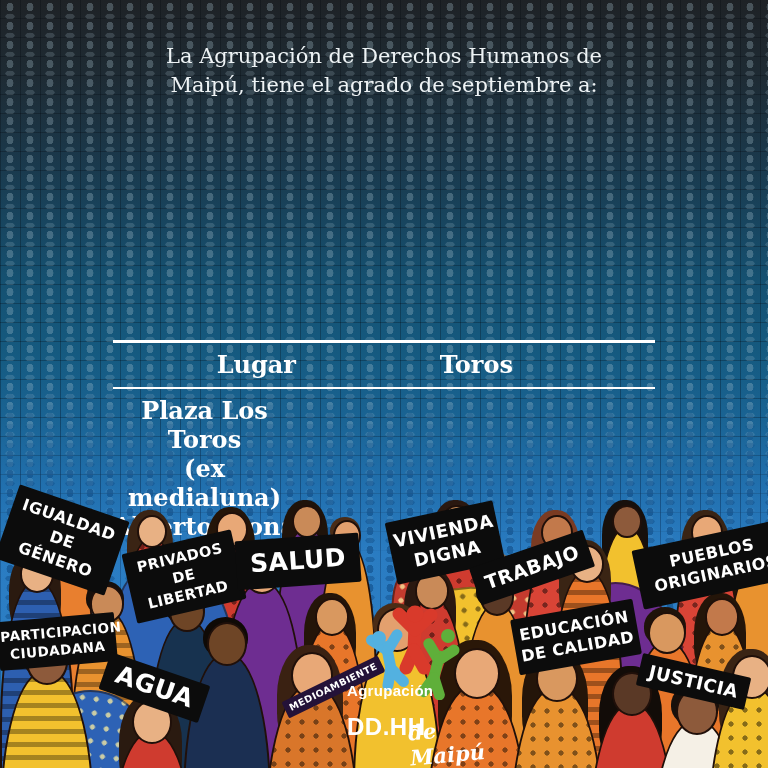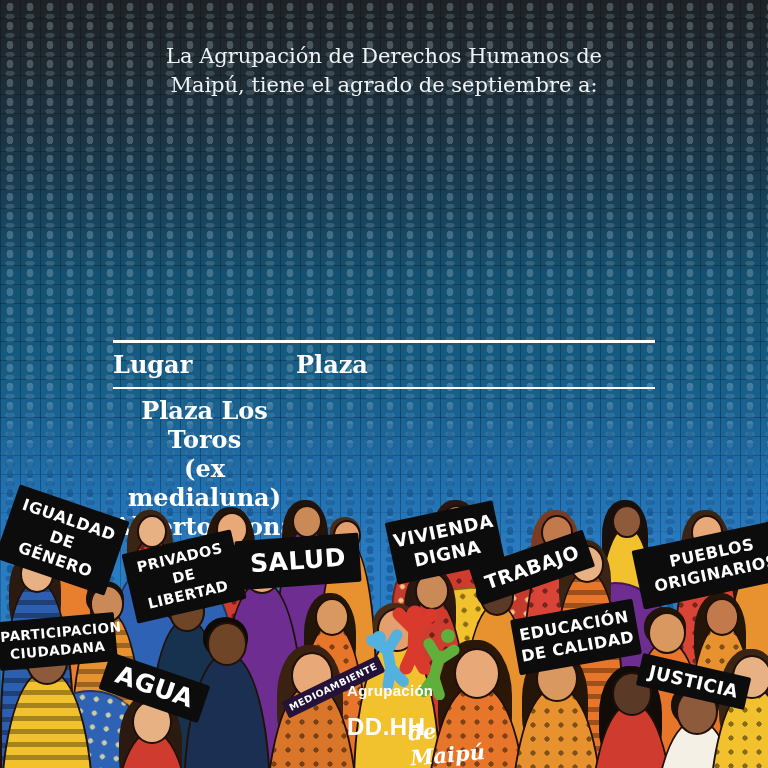--- a/index.html
+++ b/index.html
@@ -30,21 +30,21 @@
     font-size:21px;line-height:1.38;color:#eef3f5;white-space:pre-line;}
   .title{position:absolute;top:99px;left:0;right:0;z-index:6;text-align:center;
     font-size:47px;line-height:1.12;font-weight:700;color:#ffffff;letter-spacing:.5px;white-space:pre-line;}
   .subtitle{position:absolute;top:284px;left:0;right:0;z-index:6;text-align:center;
     font-size:20.5px;color:#f0f4f6;}
 
   .etable{position:absolute;left:113px;top:340px;width:542px;z-index:6;color:#fff;font-weight:700;}
   .rule{height:2.5px;background:#ffffff;}
   .thead,.tvals{display:flex;}
   .thead{padding:7px 0 8px;}
-  .th{font-size:24px;text-align:left;}
+  .th{font-size:24px;text-align:right;}
   .tvals{margin-top:7px;}
   .td{font-size:24px;line-height:29px;text-align:center;white-space:pre-line;min-height:108px;box-sizing:border-box;}
   .c1{flex:0 0 183px;}
   .c2{flex:0 0 217px;}
   .c3{flex:0 0 142px;}
   .tvals .c2,.tvals .c3{border-left:2.5px solid #ffffff;}
 
   .crowd{position:absolute;inset:0;z-index:8;}
   .person,.blobwrap{position:absolute;inset:0;}
   .hair,.head,.torso,.blob{position:absolute;}
@@ -72,21 +72,21 @@
   <div class="mosaic"></div>
   <div class="mosaic-blue"></div>
 
   <div class="intro">La Agrupación de Derechos Humanos de
 Maipú, tiene el agrado de septiembre a:</div>
 
   <div class="etable">
     <div class="rule"></div>
     <div class="thead">
       <div class="th c1">Lugar</div>
-      <div class="th c2">Plaza</div>
+      <div class="th c2">Toros</div>
     </div>
     <div class="rule"></div>
     <div class="tvals">
       <div class="td c1">Plaza Los Toros
 (ex medialuna)
 Alberto Llona
 #2774</div>
     </div>
   </div>
 

